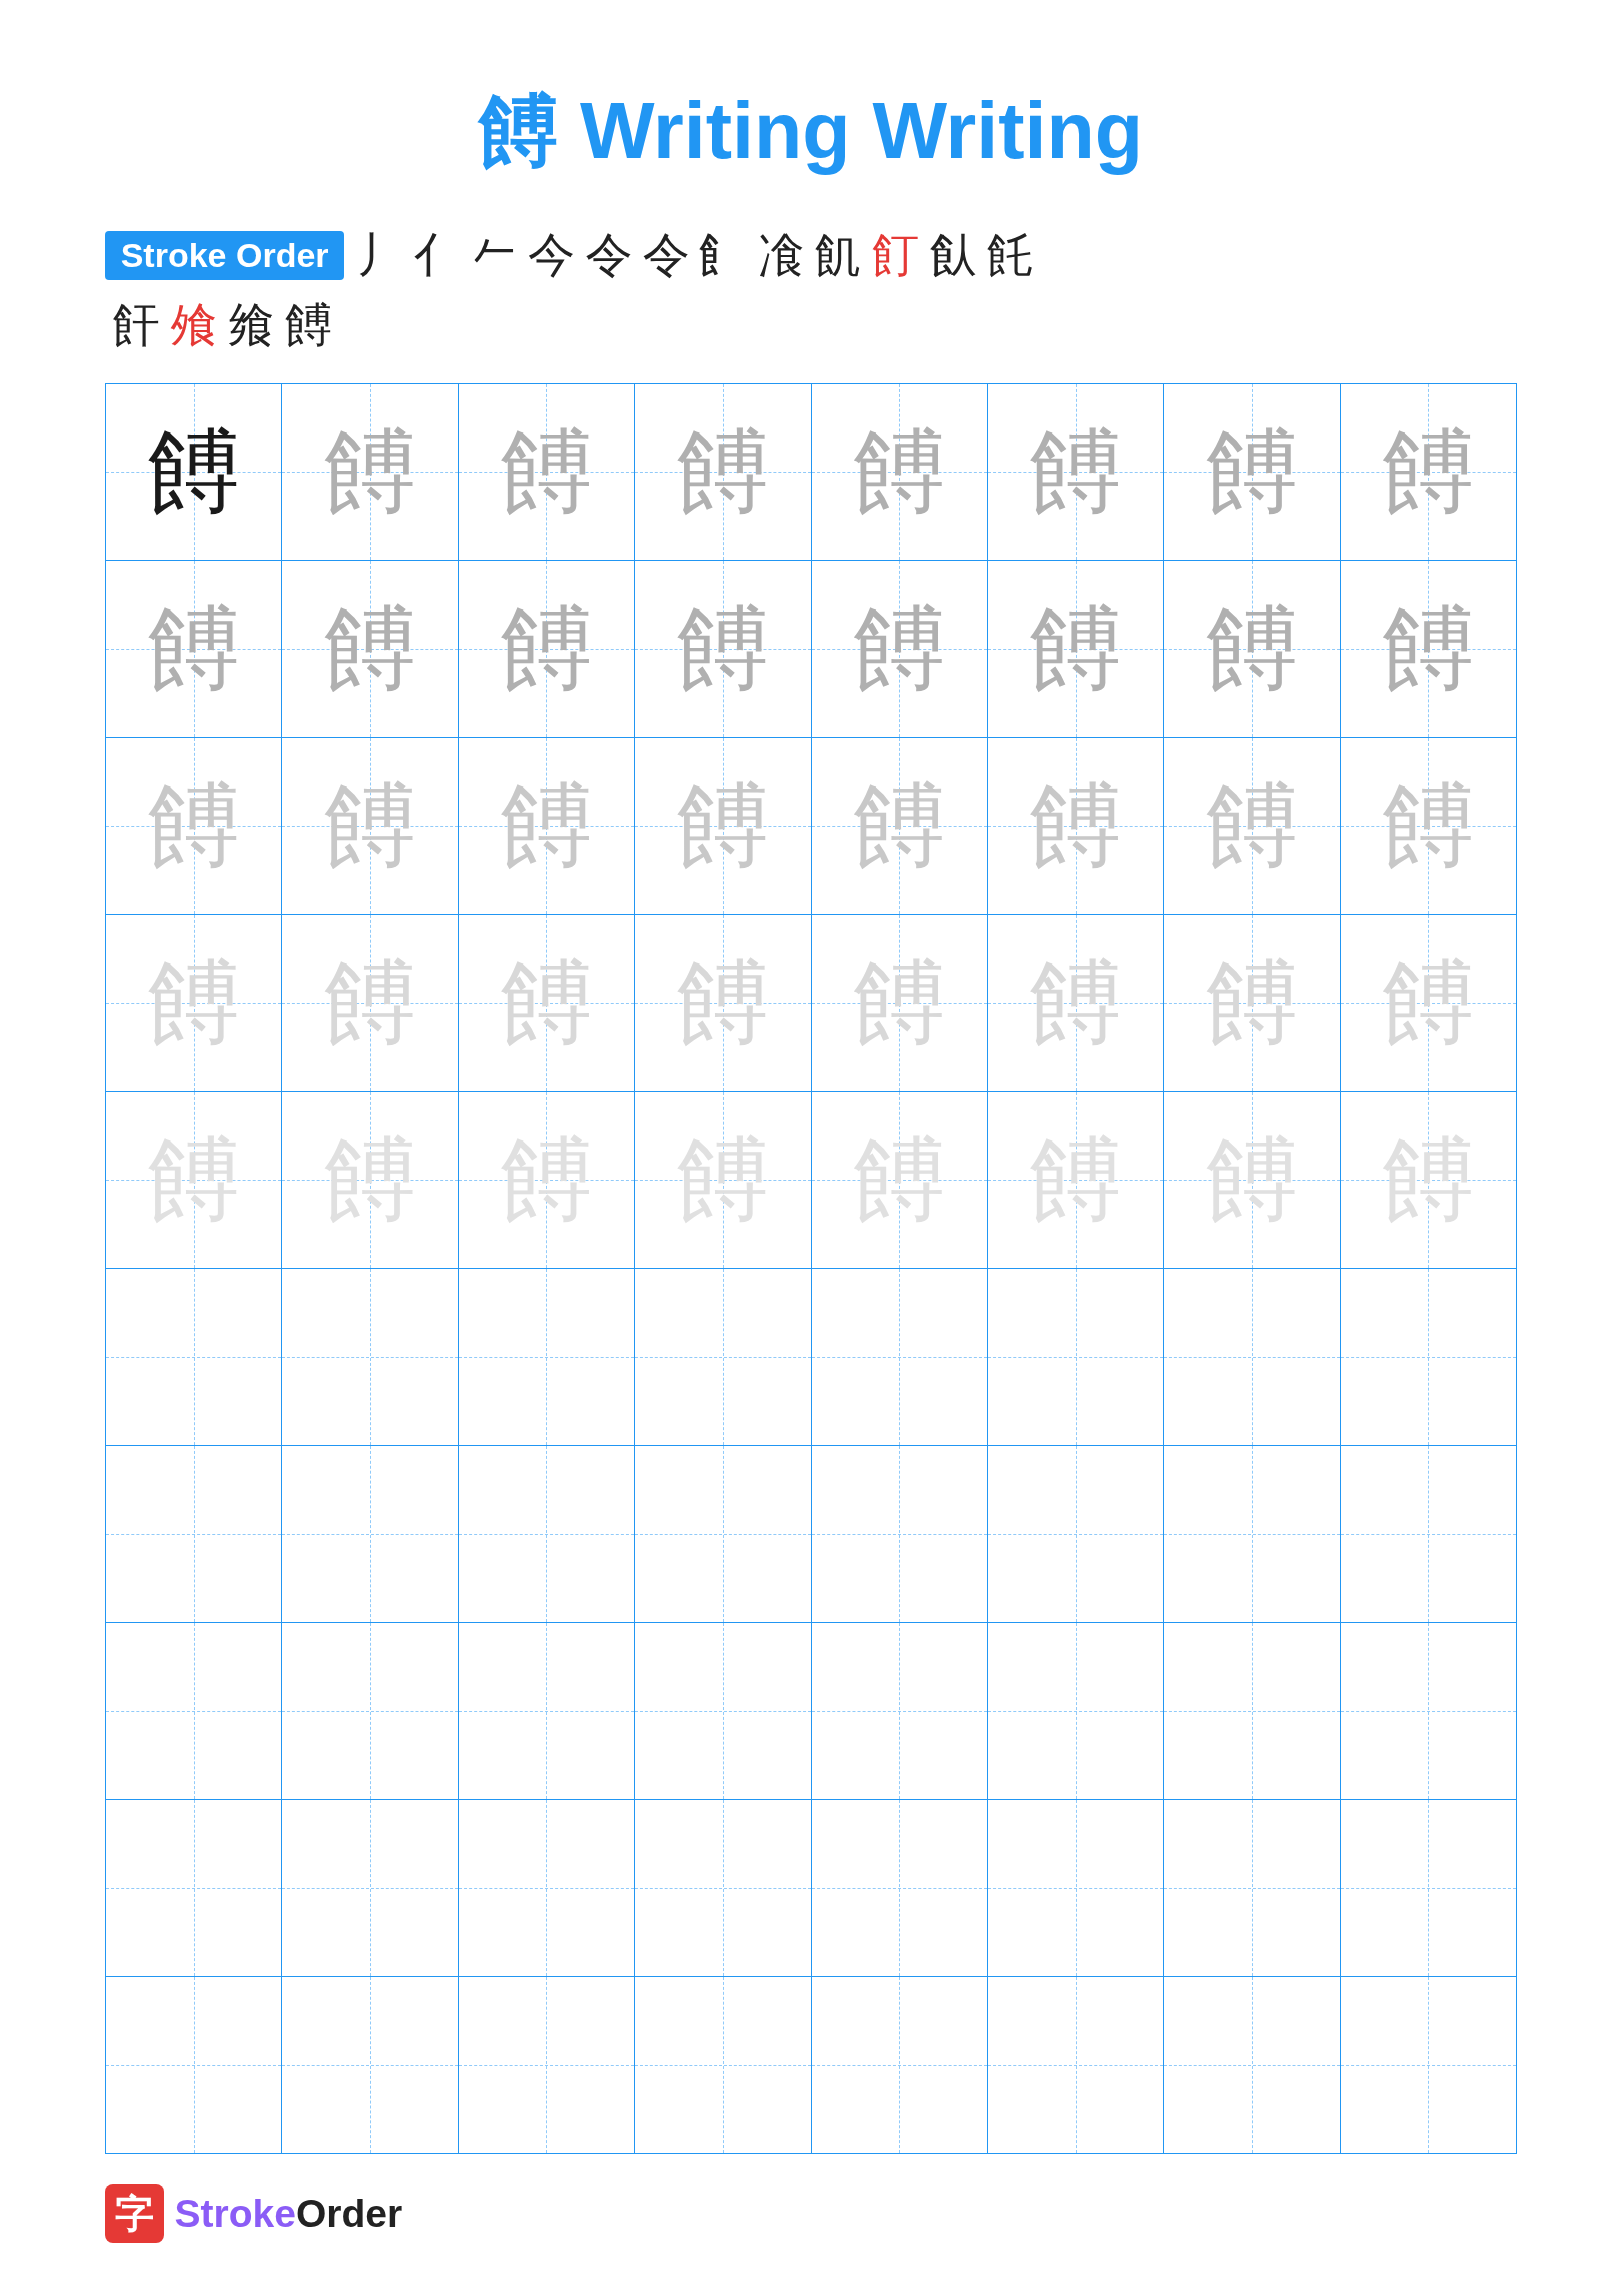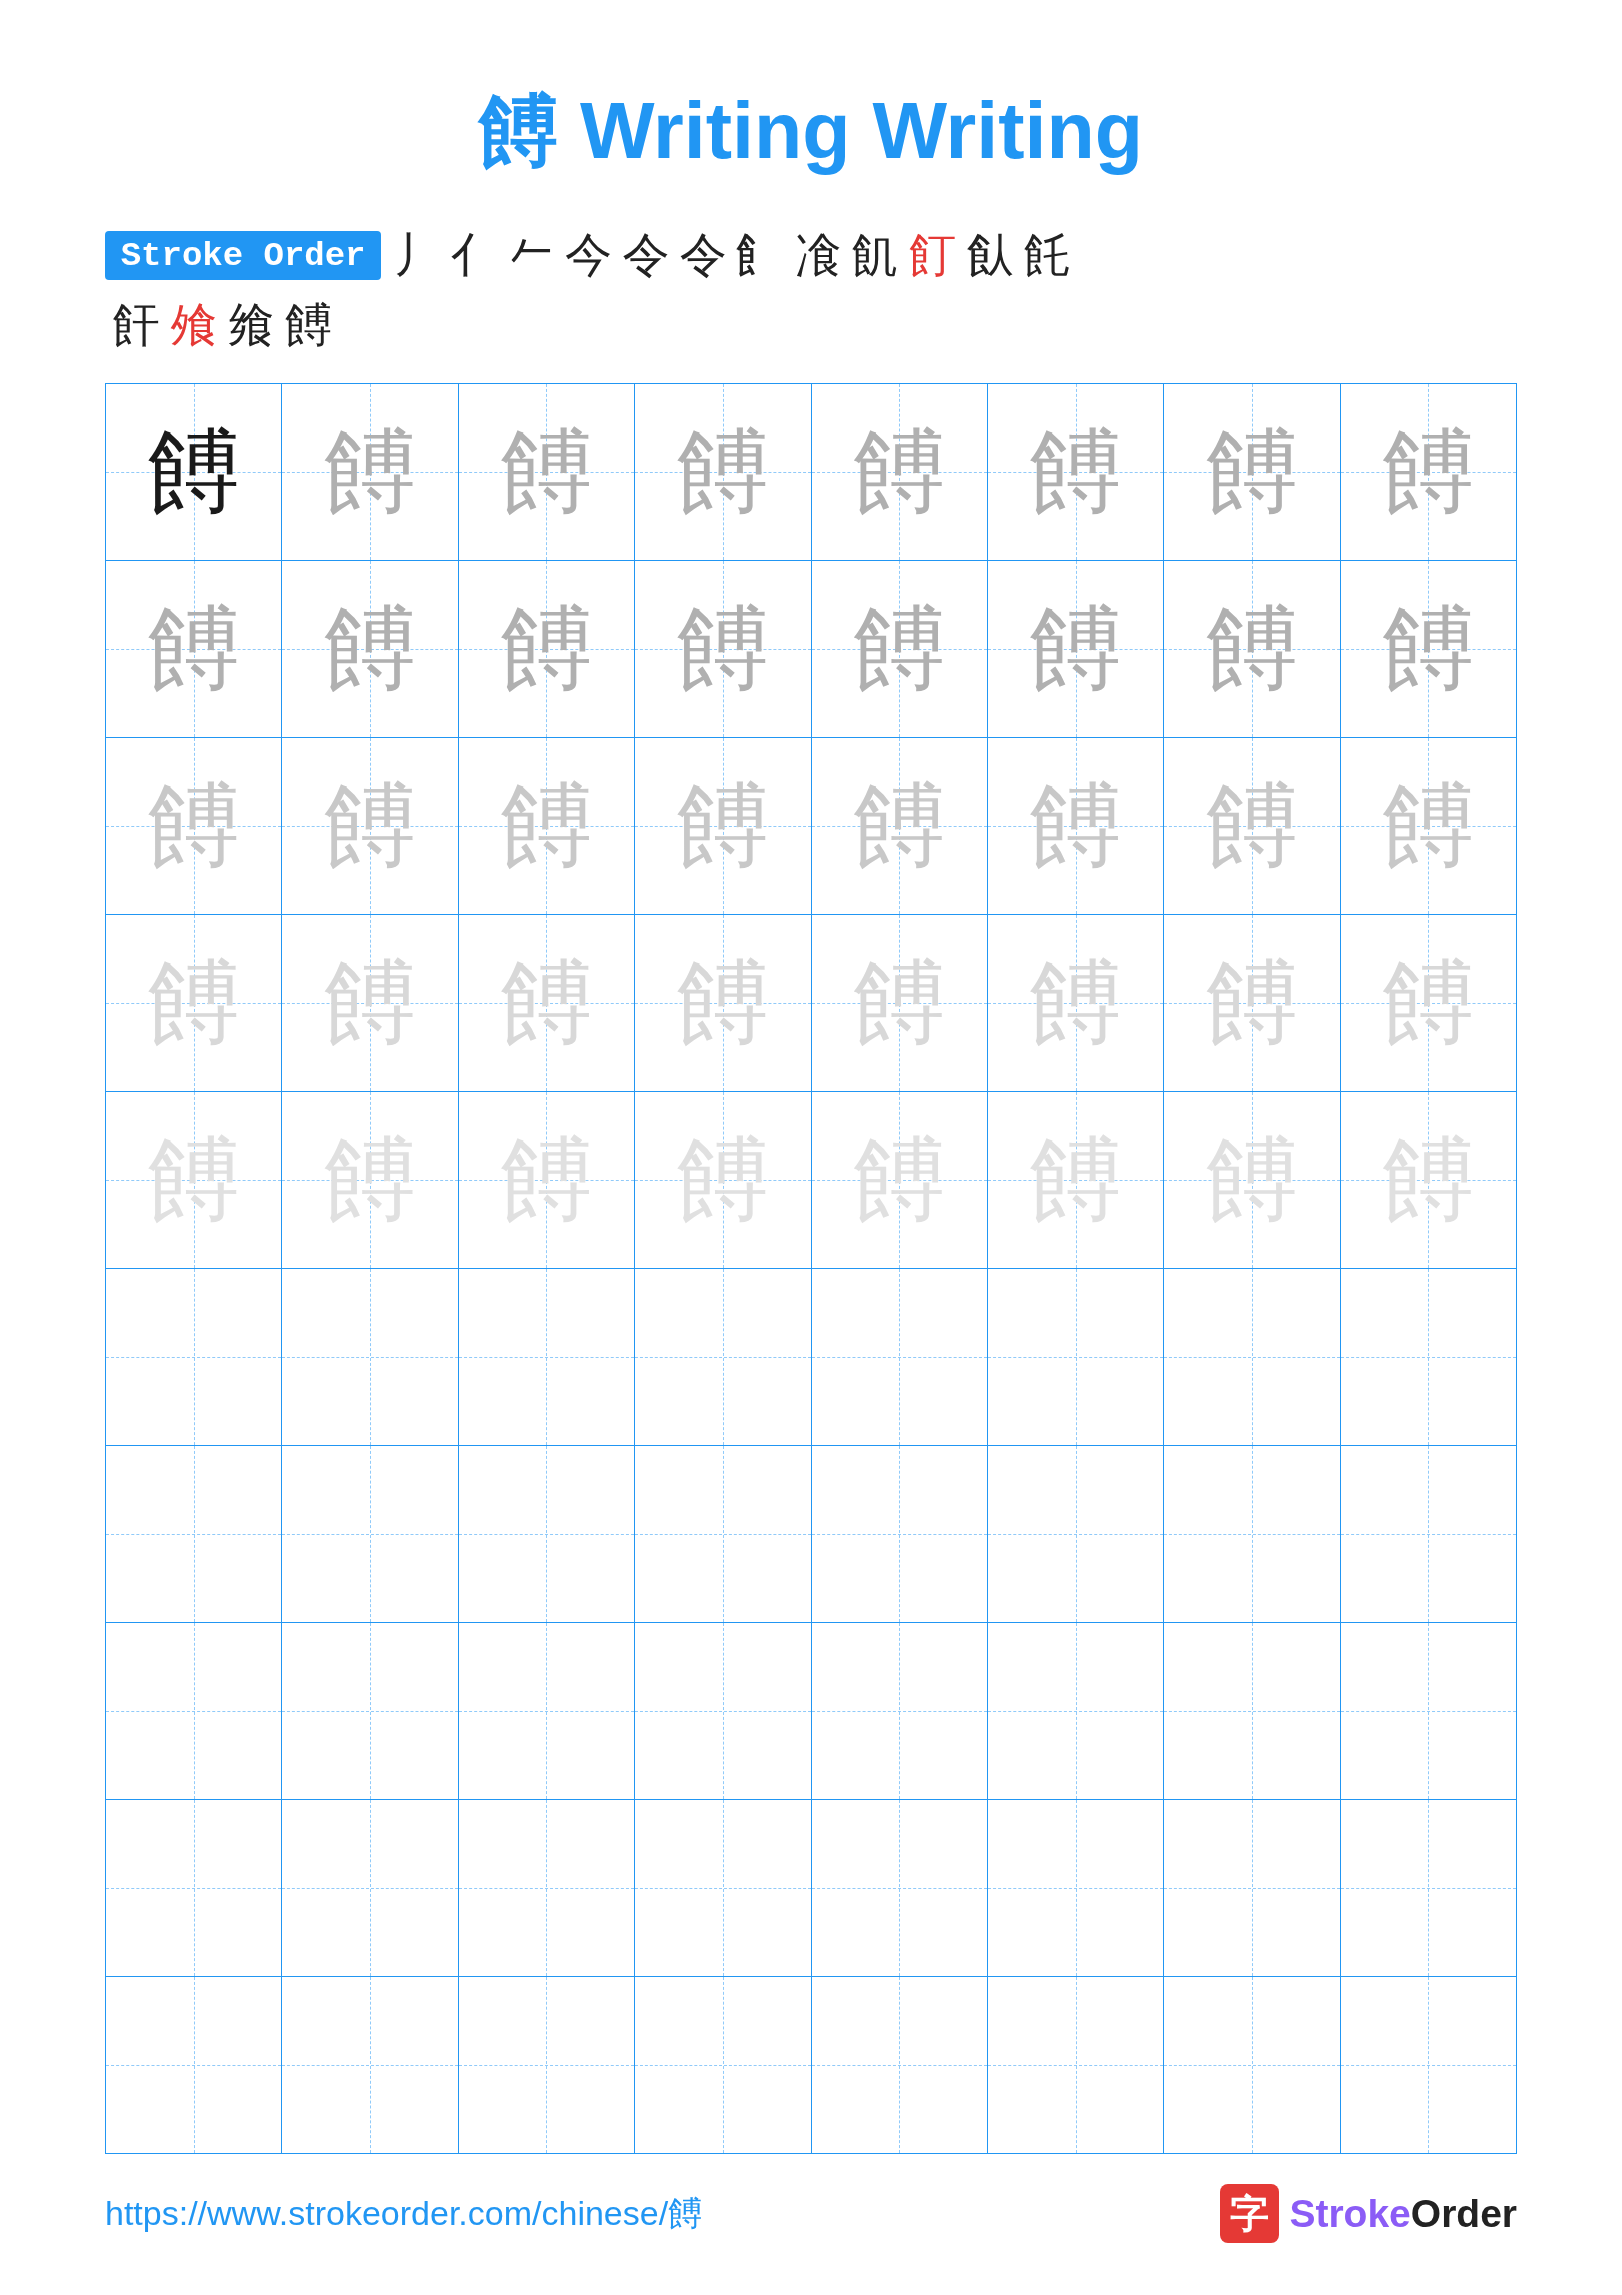--- a/index.html
+++ b/index.html
@@ -36,21 +36,21 @@
     .stroke-order-row {
       display: flex;
       align-items: center;
       flex-wrap: wrap;
       gap: 6.5px;
       margin-bottom: 6.5px;
     }
     .stroke-order-badge {
       background: #2196F3;
       color: white;
-      font-family: Liberation Mono, monospace;
+      font-family: Liberation Sans, sans-serif;
       font-size: 34px;
       font-weight: bold;
       padding: 5.2px 15.7px;
       border-radius: 3.9px;
       white-space: nowrap;
     }
     .stroke-chars {
       display: flex;
       align-items: center;
       flex-wrap: wrap;
@@ -395,19 +395,18 @@
         <td style="width: 177px; height: 177px;"></td>
         <td style="width: 177px; height: 177px;"></td>
         <td style="width: 177px; height: 177px;"></td>
         <td style="width: 177px; height: 177px;"></td>
       </tr>
     </tbody>
   </table>
 </div>
 
 <div class="footer">
-  <span class="footer-url">https://www.strokeorder.com/chinese/餺</span>
   <div class="footer-logo">
     <div class="footer-logo-icon">字</div>
     <span class="footer-logo-text"><span>Stroke</span>Order</span>
   </div>
 </div>
 
 
 </body></html>

